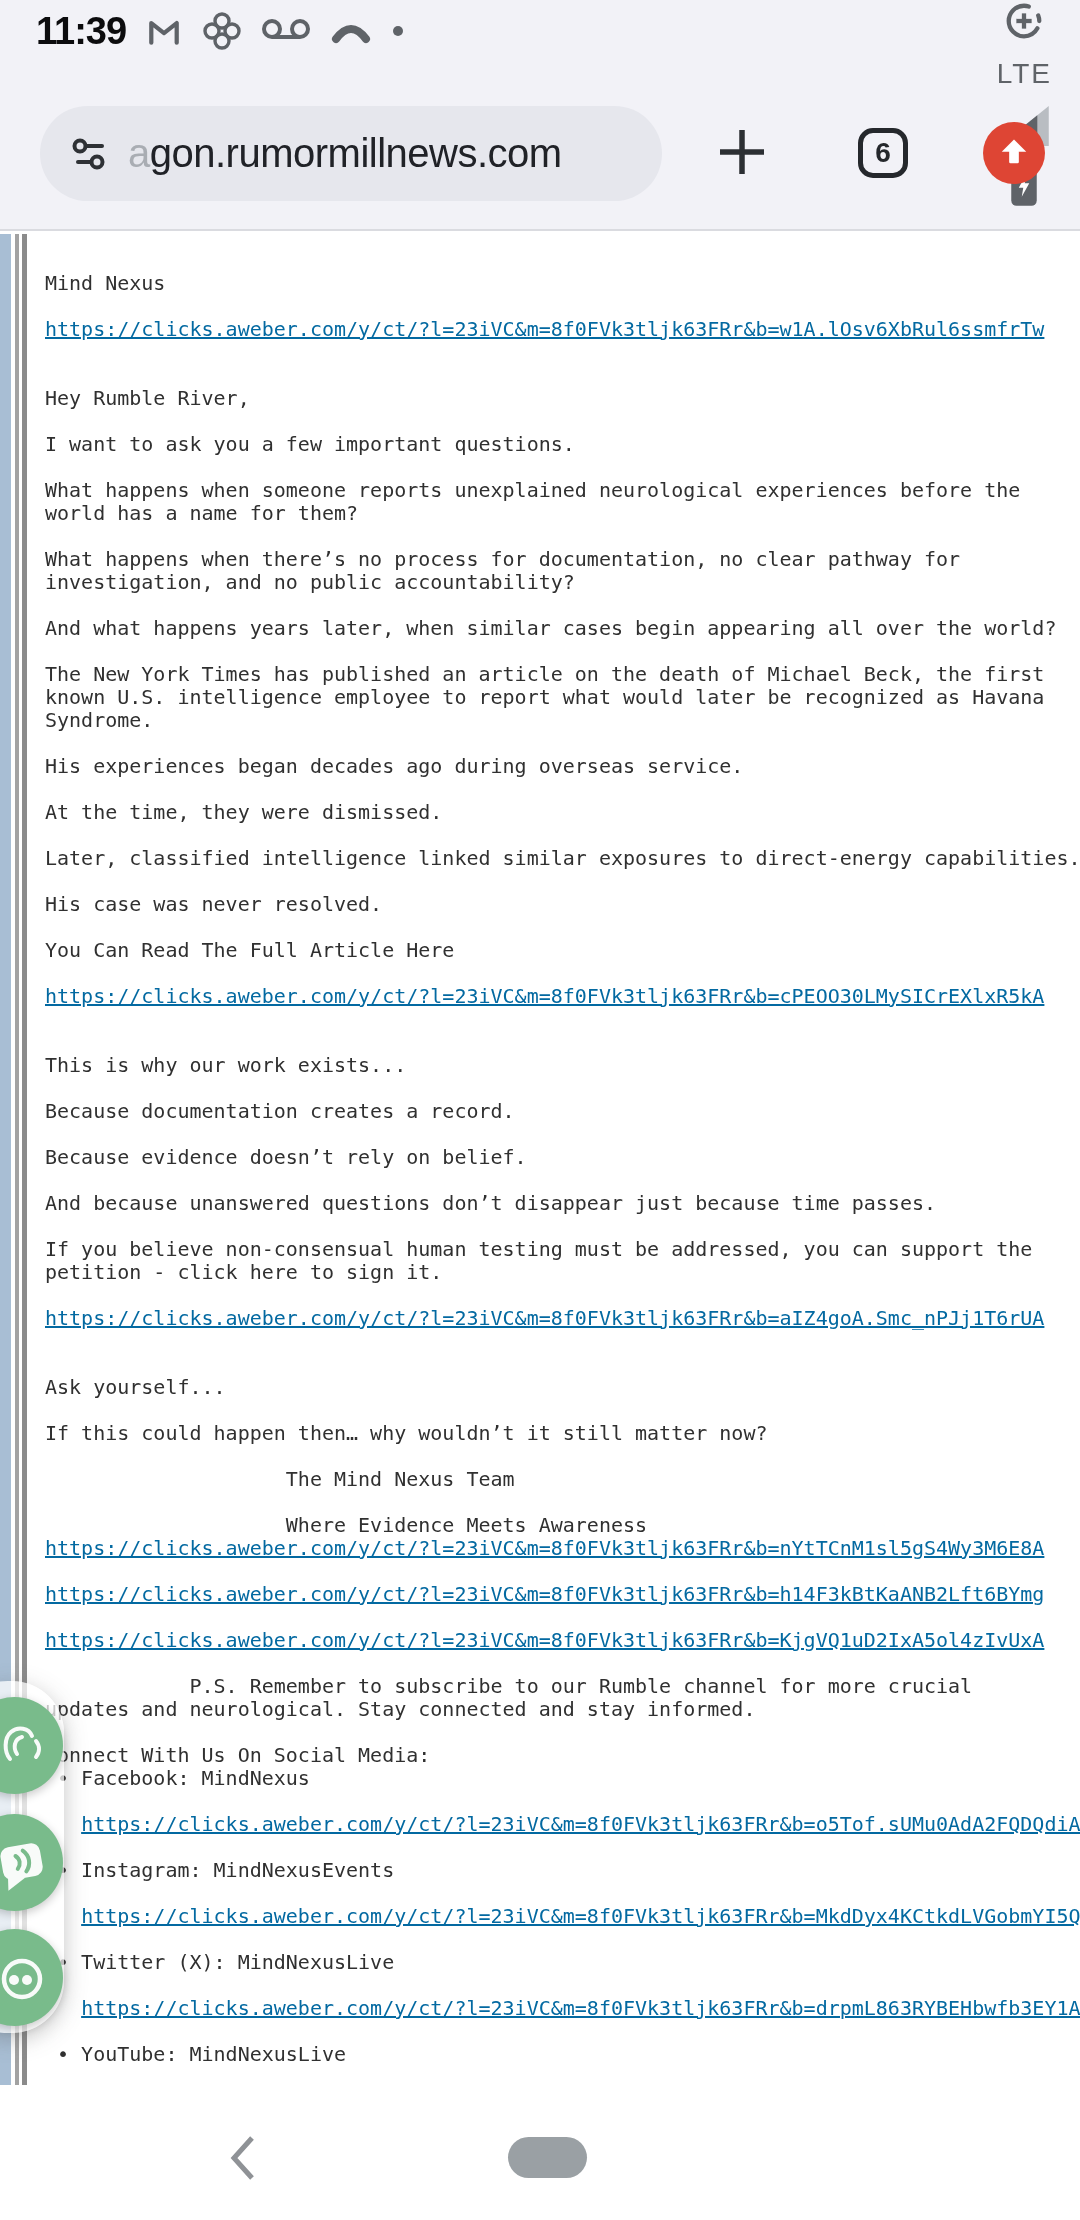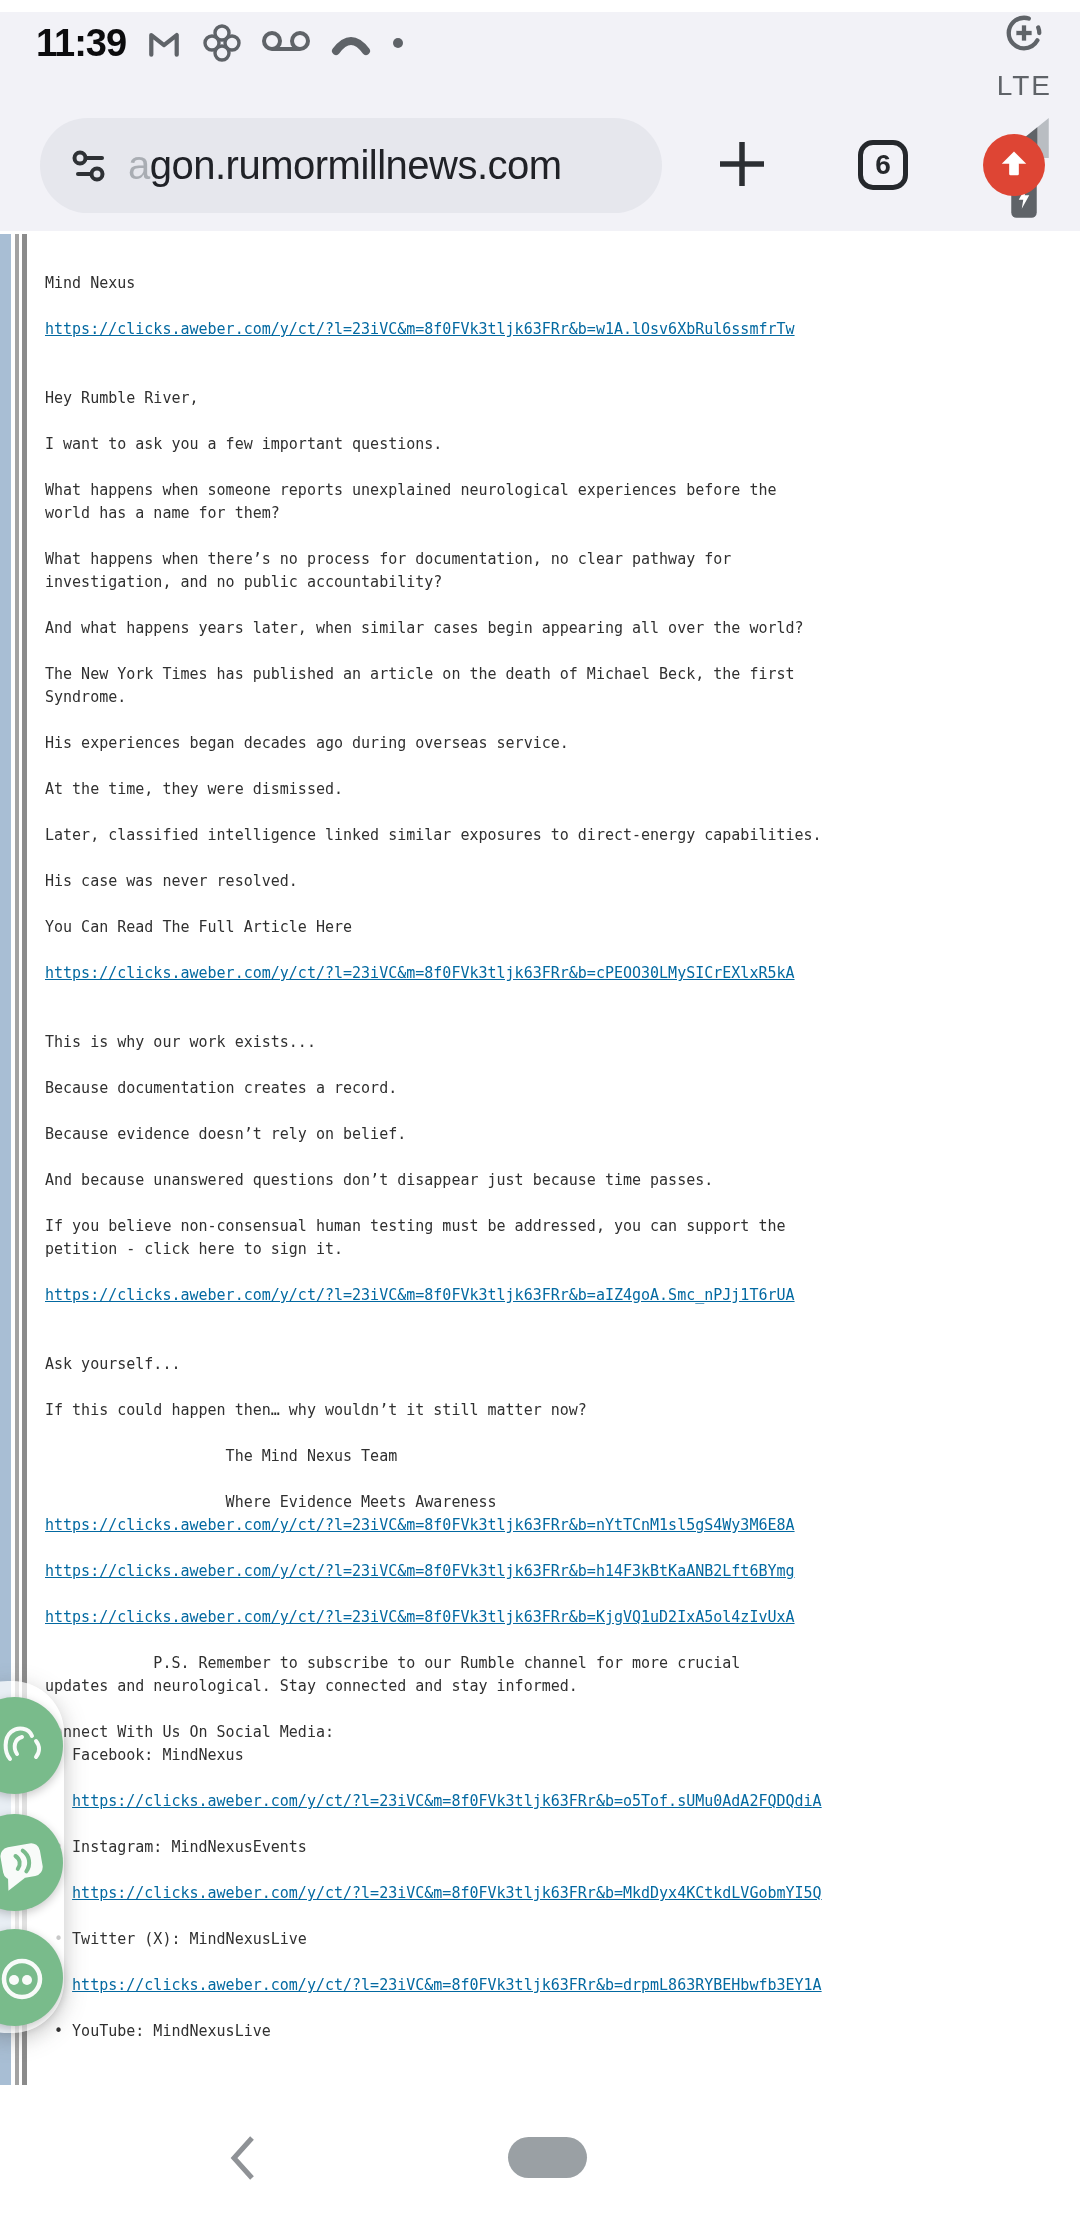--- a/index.html
+++ b/index.html
@@ -1,21 +1,21 @@
 <!DOCTYPE html>
 <html><head>
 <meta charset="utf-8">
 <style>
   * { margin:0; padding:0; box-sizing:border-box; }
   html,body { width:1080px; height:2220px; background:#fff; }
   .screen { position:relative; width:1080px; height:2220px; overflow:hidden;
             font-family:"Liberation Sans", sans-serif; background:#fff; }
 
   
-  .header { position:absolute; left:0; top:12px; width:1080px; height:231px;
+  .header { position:absolute; left:0; top:0; width:1080px; height:231px;
             background:#f2f2f7; border-bottom:2px solid #dadbe0; }
 
   .status-left { position:absolute; left:36px; top:0; height:62px;
                  display:flex; align-items:center; gap:20px; }
   .clock { font-size:38px; font-weight:700; color:#0c0c0e; letter-spacing:-1px; }
   .sicon { display:flex; align-items:center; }
 
   .status-right { position:absolute; right:28px; top:0; height:62px;
                   display:flex; align-items:center; gap:16px;flex-direction:column; }
   .lte { font-size:28px; font-weight:500; color:#5f6368; letter-spacing:2px; }
@@ -36,21 +36,21 @@
                border-radius:50%; background:#de4534; display:flex;
                align-items:center; justify-content:center; }
 
   
   .content { position:absolute; left:0; top:231px; width:1080px; height:1855px; background:#fff; }
   .scrollstrip { position:absolute; left:0; top:3px; width:11px; height:1851px; background:#a8bed4; }
   .vline1 { position:absolute; left:15px; top:3px; width:4px; height:1851px; background:#a2a2a2; }
   .vline2 { position:absolute; left:22px; top:3px; width:5px; height:1851px; background:#8b8b8b; }
 
   .email { position:absolute; left:0; top:0; width:1080px; padding:41px 0 0 45px;
-           font-family:"DejaVu Sans Mono", monospace; font-size:15px; color:#303030; }
+           font-family:"DejaVu Sans Mono", monospace; font-size:20px; color:#303030; }
   .email .line { height:23px; line-height:23px; white-space:pre; }
   .email a { color:#0369a1; text-decoration:underline; }
 
   
   .tts-panel { position:absolute; left:-44px; top:1450px; width:108px; height:352px;
                border-radius:52px; background:rgba(255,255,255,0.74);
                box-shadow:0 6px 22px rgba(90,90,90,0.35); }
   .fab { position:absolute; left:-34px; width:97px; height:97px; border-radius:50%;
          background:#79bb8b; box-shadow:0 3px 10px rgba(0,0,0,0.22); }
   .fab1 { top:1466px; } .fab2 { top:1583px; } .fab3 { top:1698px; }
@@ -181,20 +181,21 @@
         <div class="line">&nbsp;</div>
         <div class="line">What happens when someone reports unexplained neurological experiences before the</div>
         <div class="line">world has a name for them?</div>
         <div class="line">&nbsp;</div>
         <div class="line">What happens when there’s no process for documentation, no clear pathway for</div>
         <div class="line">investigation, and no public accountability?</div>
         <div class="line">&nbsp;</div>
         <div class="line">And what happens years later, when similar cases begin appearing all over the world?</div>
         <div class="line">&nbsp;</div>
         <div class="line">The New York Times has published an article on the death of Michael Beck, the first</div>
+        <div class="line">known U.S. intelligence employee to report what would later be recognized as Havana</div>
         <div class="line">Syndrome.</div>
         <div class="line">&nbsp;</div>
         <div class="line">His experiences began decades ago during overseas service.</div>
         <div class="line">&nbsp;</div>
         <div class="line">At the time, they were dismissed.</div>
         <div class="line">&nbsp;</div>
         <div class="line">Later, classified intelligence linked similar exposures to direct-energy capabilities.</div>
         <div class="line">&nbsp;</div>
         <div class="line">His case was never resolved.</div>
         <div class="line">&nbsp;</div>

